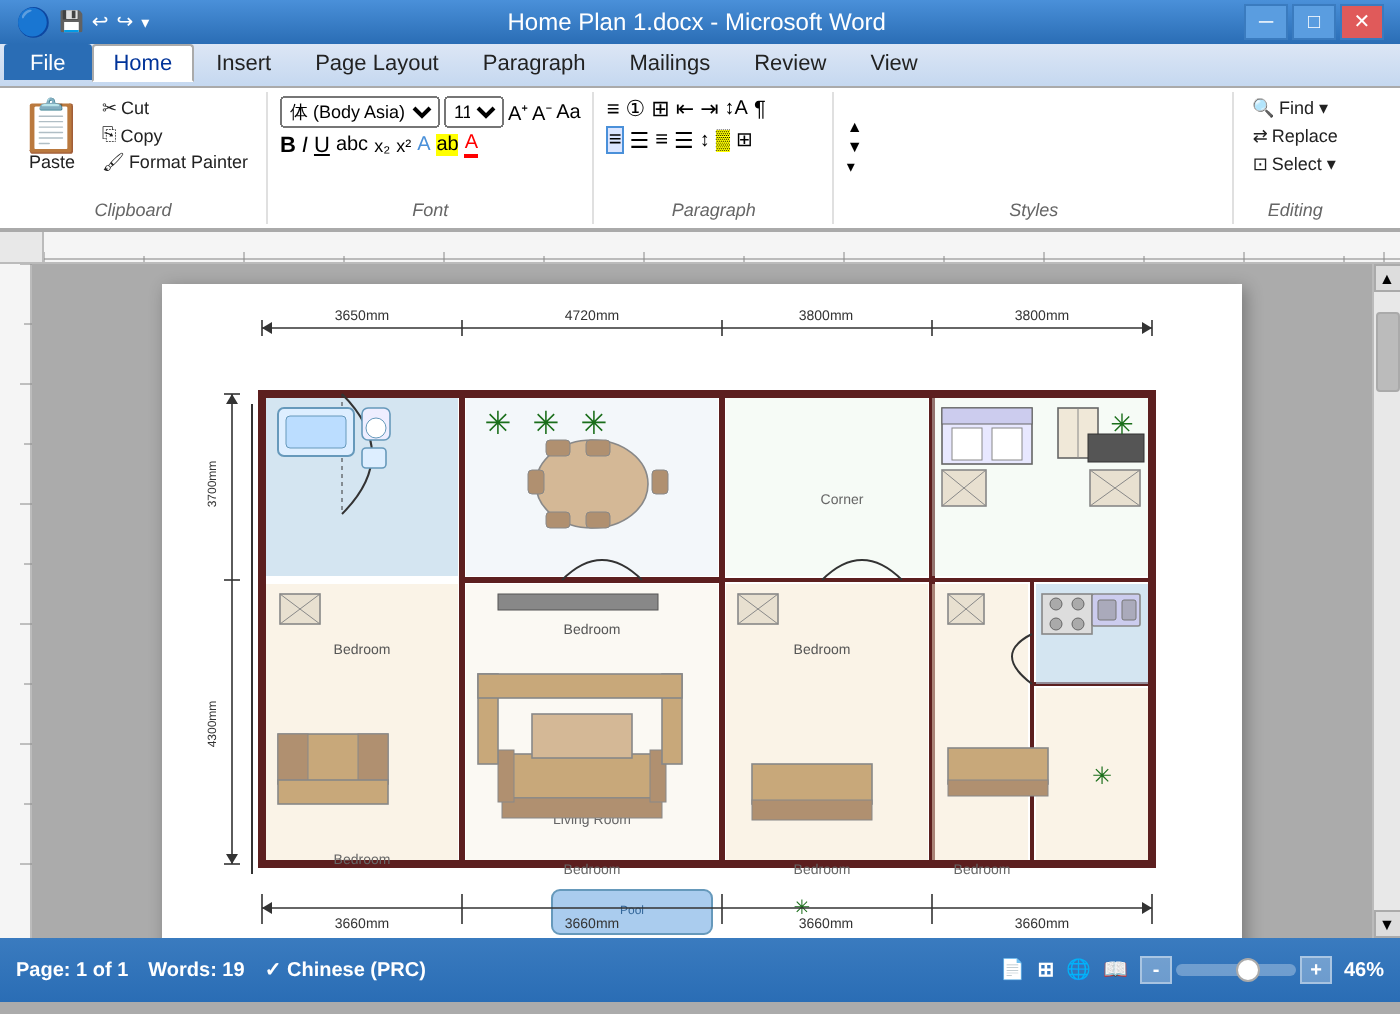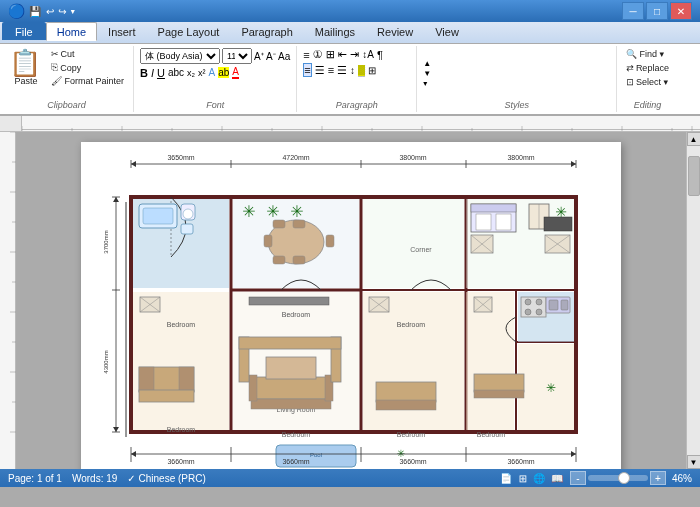--- a/index.html
+++ b/index.html
@@ -105,27 +105,28 @@
       background: white;
       width: 540px;
       height: 360px;
       position: relative;
       box-shadow: 2px 2px 8px rgba(0,0,0,0.3);
     }
 
     
     .status-bar {
       background: linear-gradient(to bottom, #3a7bbf, #2a6db5);
-      height: 18px;
+      height: 32px;
       display: flex;
       align-items: center;
       justify-content: space-between;
       padding: 0 8px;
       color: white;
       font-size: 10px;
+      font-weight: bold;
     }
     .status-bar-right { display: flex; align-items: center; gap: 6px; }
     .zoom-controls { display: flex; align-items: center; gap: 2px; }
     .zoom-btn { background: rgba(255,255,255,0.3); border: 1px solid rgba(255,255,255,0.4); color: white; font-size: 10px; width: 16px; height: 14px; display: flex; align-items: center; justify-content: center; cursor: pointer; }
     .sq-box {
       border: 1px solid #ccc; padding: 1px 6px; font-size: 10px; cursor: pointer;
       background: white;
     }
     .sq-box.highlighted { background: #dce6ff; border-color: #4a90d9; }
 
@@ -151,20 +152,21 @@
 <body>
 
 <div class="title-bar">
   <div class="title-bar-left">
     <span style="font-size:14px;">🔵</span>
     <span style="font-size:10px; cursor:pointer;">💾</span>
     <span style="font-size:10px; cursor:pointer;">↩</span>
     <span style="font-size:10px; cursor:pointer;">↪</span>
     <span style="font-size:8px; cursor:pointer;">▾</span>
   </div>
+  <span class="title-bar-title">Home Plan 1.docx - Microsoft Word</span>
   <div class="title-bar-controls">
     <div class="title-btn">─</div>
     <div class="title-btn maximize">□</div>
     <div class="title-btn close">✕</div>
   </div>
 </div>
 
 <div class="ribbon-tabs">
   <div class="ribbon-tab file-tab">File</div>
   <div class="ribbon-tab active">Home</div>

